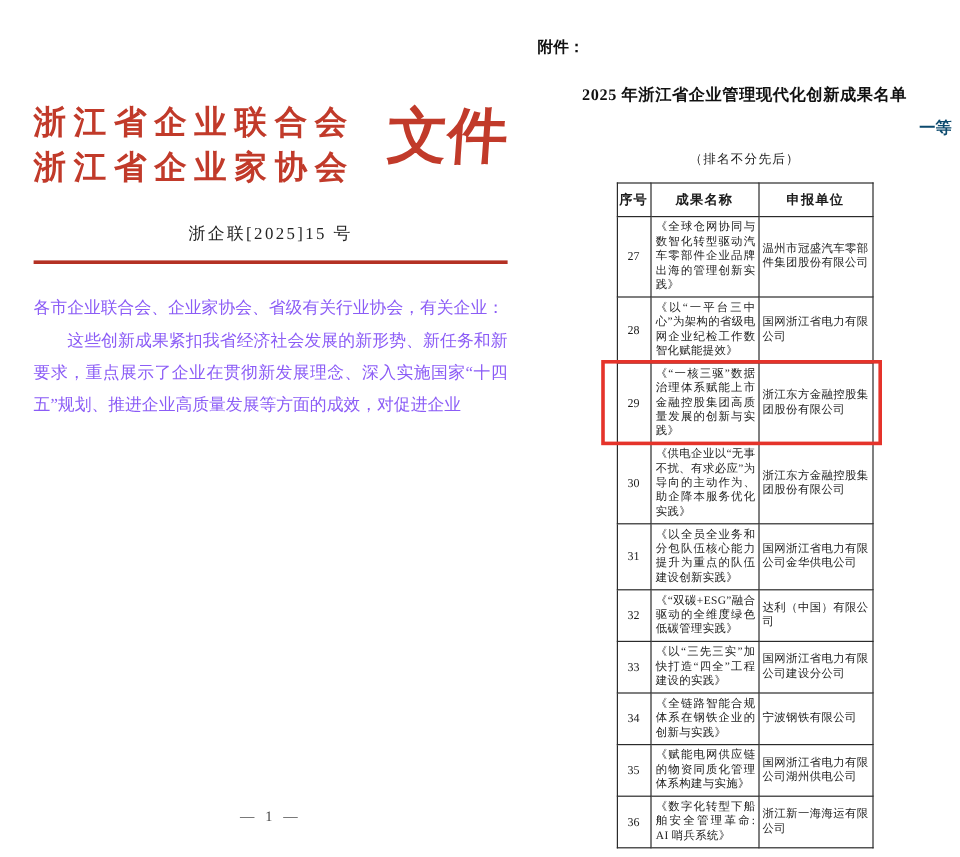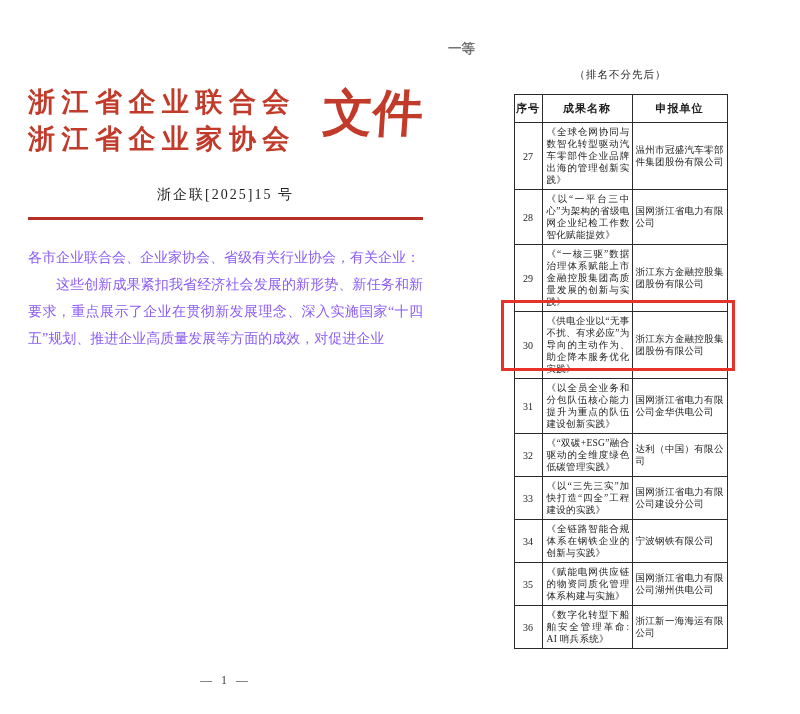--- a/index.html
+++ b/index.html
@@ -94,24 +94,24 @@
   .list-title {
     margin-top: 22px;
     text-align: center;
     font-weight: bold;
     font-size: 13.5px;
     letter-spacing: 0.5px;
     color: #111;
   }
   .grade-label {
     margin-top: 10px;
-    text-align: left;
+    text-align: right;
     font-weight: bold;
     font-size: 13.5px;
-    color: #737373;
+    color: #0c4a6e;
   }
   .sort-note {
     margin-top: 10px;
     text-align: center;
     font-size: 10.5px;
     letter-spacing: 1px;
     color: #222;
   }
   .results-table {
     margin: 12px auto 16px auto;
@@ -174,20 +174,22 @@
     <div class="doc-number">浙企联[2025]15 号</div>
     <div class="red-rule"></div>
     <div class="body-text">
       <p>各市企业联合会、企业家协会、省级有关行业协会，有关企业：</p>
       <p class="indent">这些创新成果紧扣我省经济社会发展的新形势、新任务和新要求，重点展示了企业在贯彻新发展理念、深入实施国家“十四五”规划、推进企业高质量发展等方面的成效，对促进企业</p>
     </div>
     <div class="page-num-left">— 1 —</div>
   </div>
 
   <div class="page-right" id="right-page">
+    <div class="attach-label">附件：</div>
+    <div class="list-title">2025 年浙江省企业管理现代化创新成果名单</div>
     <div class="grade-label">一等</div>
     <div class="sort-note">（排名不分先后）</div>
 
     <table class="results-table">
       <colgroup>
           <col class="col-no">
           <col class="col-name">
           <col class="col-org">
         </colgroup>
       <thead>

